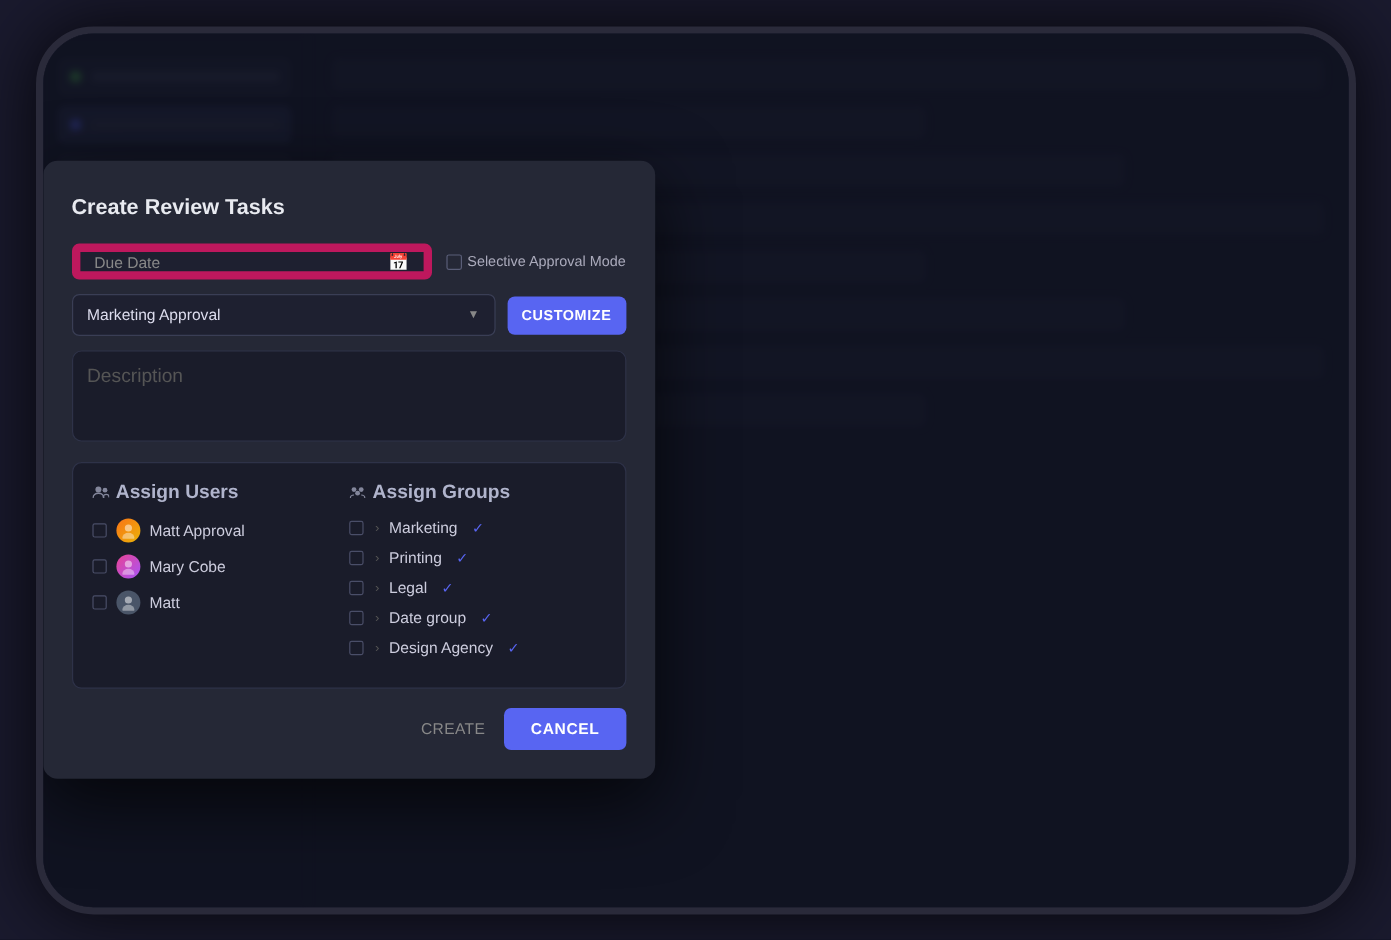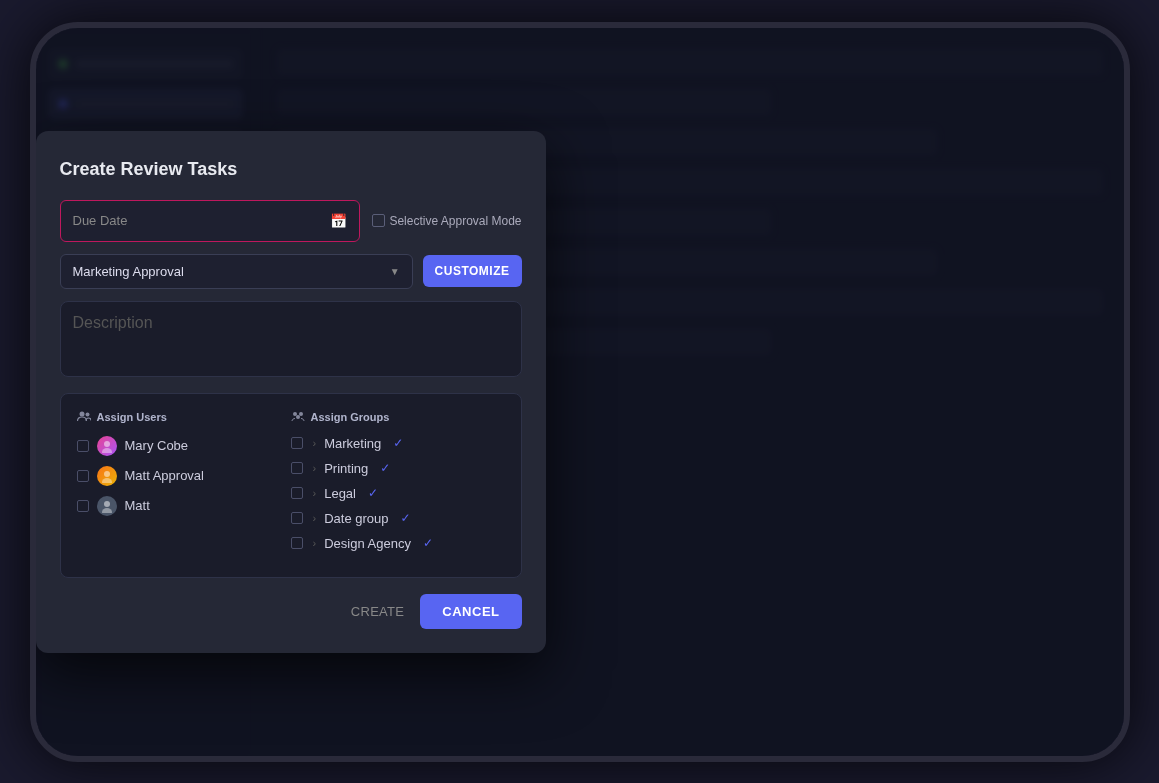--- a/index.html
+++ b/index.html
@@ -140,23 +140,23 @@
       align-items: center;
       margin-bottom: 12px;
     }
 
     
     .due-date-field {
       flex: 1;
       display: flex;
       align-items: center;
       background: #1e2030;
-      border: 1px solid #be185d;
+      border: 7px solid #be185d;
       border-radius: 6px;
-      padding: 12px 12px;
+      padding: 0 12px;
       color: #888;
       font-size: 13px;
       gap: 8px;
       cursor: pointer;
     }
 
     .due-date-field .calendar-icon {
       margin-left: auto;
       color: #666;
       font-size: 14px;
@@ -247,21 +247,21 @@
       margin-bottom: 16px;
       display: flex;
       gap: 0;
     }
 
     .assign-section {
       flex: 1;
     }
 
     .assign-title {
-      font-size: 11px;
+      font-size: 16px;
       font-weight: 600;
       color: #b0b4cc;
       margin-bottom: 12px;
       display: flex;
       align-items: center;
       gap: 6px;
     }
 
     .assign-title svg {
       opacity: 0.7;
@@ -455,38 +455,38 @@
                 <circle cx="5" cy="4" r="2.5" fill="#b0b4cc"></circle>
                 <path d="M0.5 11c0-2.5 2-4 4.5-4s4.5 1.5 4.5 4" stroke="#b0b4cc" stroke-width="1.2" fill="none"></path>
                 <circle cx="10.5" cy="4.5" r="2" fill="#b0b4cc"></circle>
                 <path d="M9 10.5c0-1.5 1-2.5 2.5-2.5s2.5 1 2.5 2.5" stroke="#b0b4cc" stroke-width="1.2" fill="none"></path>
               </svg>
               <span>Assign Users</span>
             </div>
 
             <div class="assign-item">
               <div class="checkbox-item"></div>
+              <div class="avatar-circle avatar-matt-approval">
+                <svg width="14" height="14" viewBox="0 0 14 14">
+                  <circle cx="7" cy="5" r="3" fill="rgba(255,255,255,0.5)"></circle>
+                  <ellipse cx="7" cy="13" rx="5" ry="4" fill="rgba(255,255,255,0.4)"></ellipse>
+                </svg>
+              </div>
+              <span>Matt Approval</span>
+            </div>
+
+            <div class="assign-item">
+              <div class="checkbox-item"></div>
               <div class="avatar-circle avatar-mary">
                 <svg width="14" height="14" viewBox="0 0 14 14">
                   <circle cx="7" cy="5" r="3" fill="rgba(255,255,255,0.5)"></circle>
                   <ellipse cx="7" cy="13" rx="5" ry="4" fill="rgba(255,255,255,0.4)"></ellipse>
                 </svg>
               </div>
               <span>Mary Cobe</span>
-            </div>
-
-            <div class="assign-item">
-              <div class="checkbox-item"></div>
-              <div class="avatar-circle avatar-matt-approval">
-                <svg width="14" height="14" viewBox="0 0 14 14">
-                  <circle cx="7" cy="5" r="3" fill="rgba(255,255,255,0.5)"></circle>
-                  <ellipse cx="7" cy="13" rx="5" ry="4" fill="rgba(255,255,255,0.4)"></ellipse>
-                </svg>
-              </div>
-              <span>Matt Approval</span>
             </div>
 
             <div class="assign-item">
               <div class="checkbox-item"></div>
               <div class="avatar-circle avatar-matt">
                 <svg width="14" height="14" viewBox="0 0 14 14">
                   <circle cx="7" cy="5" r="3" fill="rgba(255,255,255,0.5)"></circle>
                   <ellipse cx="7" cy="13" rx="5" ry="4" fill="rgba(255,255,255,0.4)"></ellipse>
                 </svg>
               </div>

